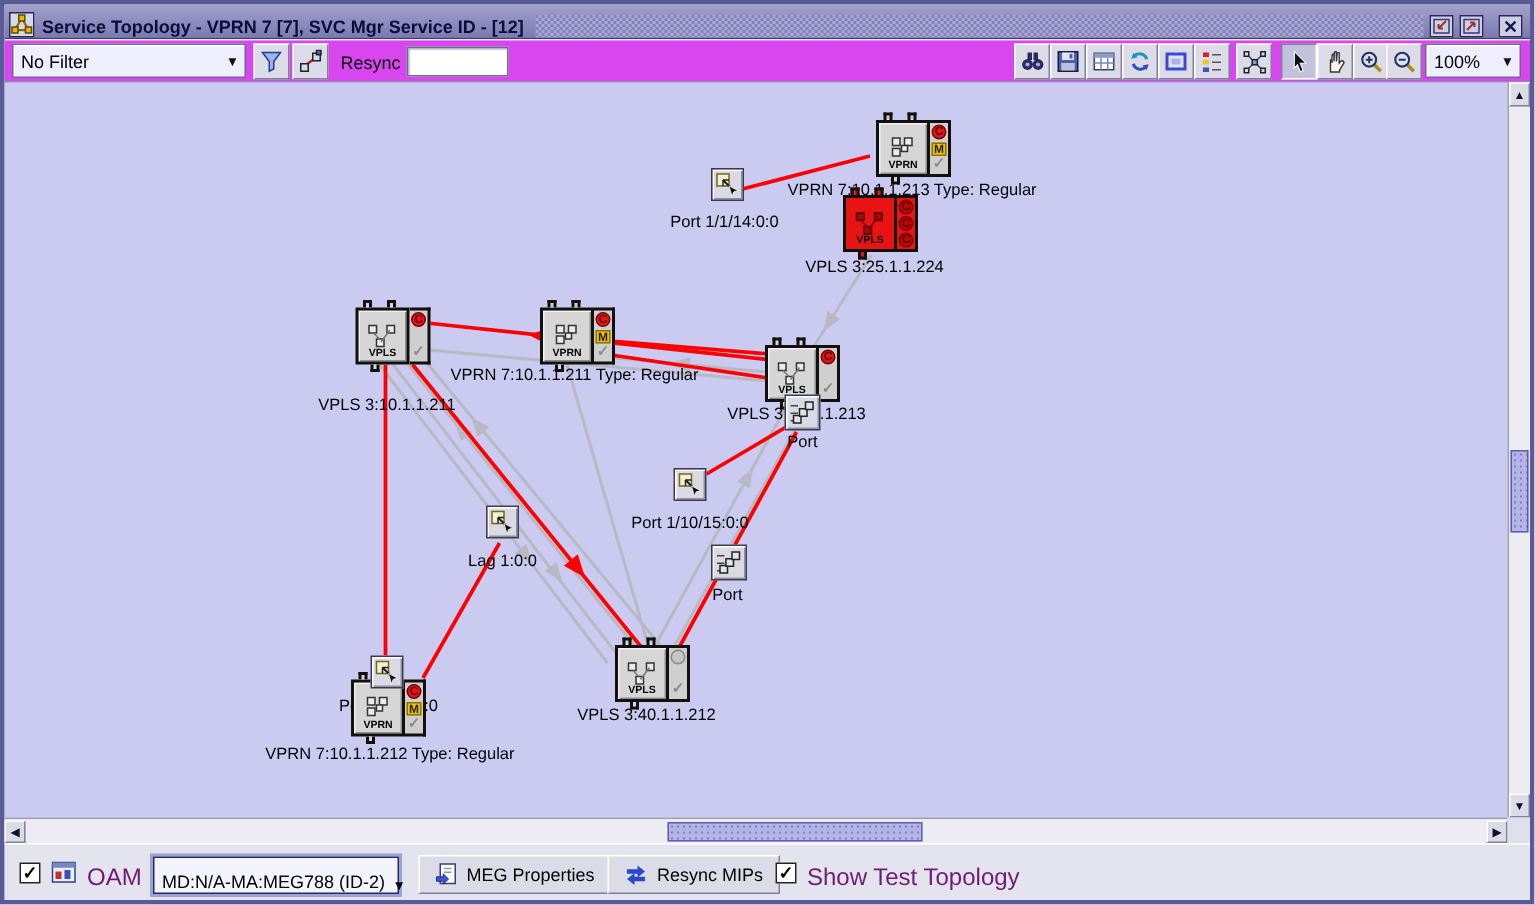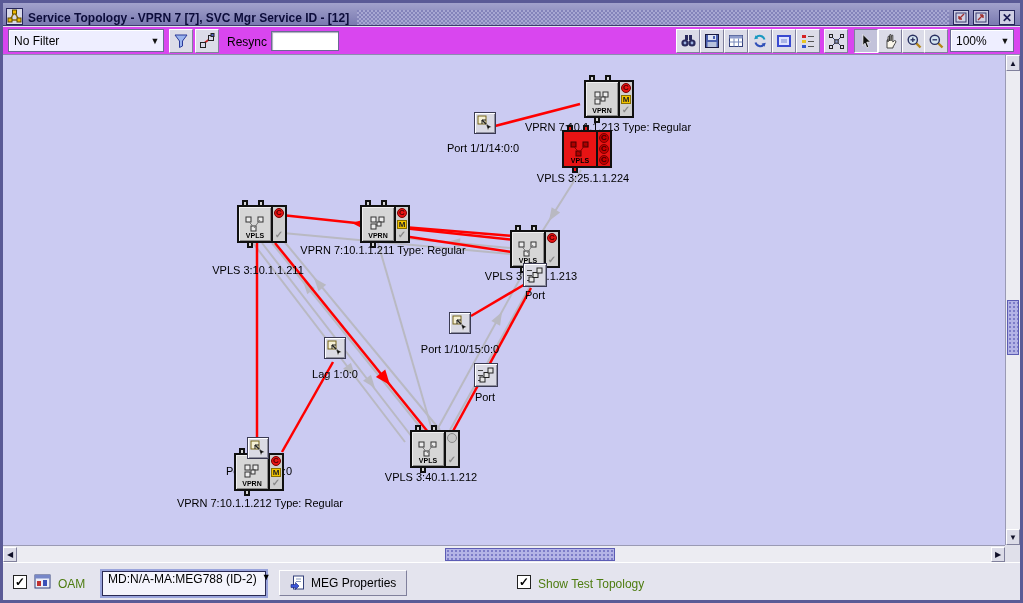--- a/index.html
+++ b/index.html
@@ -62,25 +62,25 @@
   .hscroll{position:absolute;left:0;top:542px;width:1002px;height:17px;background:#ececf2;border-top:1px solid #9a9ab4;}
   .sbtn{position:absolute;background:#dcdce8;border:1px solid;border-color:#fff #80809c #80809c #fff;
     display:flex;align-items:center;justify-content:center;font-size:8px;color:#101028;}
   .sthumb{position:absolute;background-color:#b4b4e6;border:1px solid #5c5cb4;
     background-image:radial-gradient(circle,#7d7dc8 27%,transparent 30%);background-size:4px 4px;}
   .corner{position:absolute;left:1002px;top:542px;width:15px;height:17px;background:#e0e0ea;}
   
   .bottombar{position:absolute;left:0;top:559px;width:1017px;height:38px;background:#e4e4ee;border-top:1px solid #fff;}
   .cb{position:absolute;width:14px;height:14px;background:#fff;border:1px solid #222;font-size:12px;
     font-weight:bold;line-height:12px;text-align:center;color:#000;}
-  .blabel{position:absolute;font-size:12px;color:#4d7c0f;white-space:nowrap;}
+  .blabel{position:absolute;font-size:16px;color:#701a75;white-space:nowrap;}
   .bbtn{position:absolute;height:26px;background:#dcdce8;border:1px solid;border-color:#fff #80809c #80809c #fff;
     display:flex;align-items:center;justify-content:center;font-size:12px;color:#000;padding:0 10px;gap:6px;}
   .megcombo{position:absolute;height:25px;background:#f4f4fc;border:1px solid #2a2a55;
-    box-shadow:0 0 0 2px #9aa4dc;display:flex;align-items:flex-start;font-size:12px;}
+    box-shadow:0 0 0 2px #9aa4dc;display:flex;align-items:flex-end;font-size:12px;}
   .megcombo .cval{flex:1;padding:0 5px;white-space:nowrap;}
   .megcombo .carr{width:18px;text-align:center;font-size:9px;}
 </style>
 </head>
 <body>
 
 <div class="app">
 
   <div class="titlebar">
     <svg class="title-icon" viewBox="0 0 17 17">
@@ -525,17 +525,24 @@
     </div>
     <div class="bbtn" style="left:276px;top:7px;">
       <svg width="15" height="16" viewBox="0 0 15 16">
         <rect x="3.5" y="1" width="10" height="13" fill="#fff" stroke="#33407a"></rect>
         <line x1="6" y1="4" x2="11" y2="4" stroke="#8899bb"></line>
           <line x1="6" y1="6.5" x2="11" y2="6.5" stroke="#8899bb"></line>
         <polygon points="1,9.5 5.5,9.5 5.5,7.5 9,11 5.5,14.5 5.5,12.5 1,12.5" fill="#3a55d8" stroke="#16247a" stroke-width="0.6"></polygon>
       </svg>
       <span>MEG Properties</span>
     </div>
+    <div class="bbtn" style="left:402px;top:7px;">
+      <svg width="16" height="15" viewBox="0 0 16 15">
+        <polygon points="2,3.5 9,3.5 9,1 14,5 9,9 9,6.5 2,6.5" fill="#2a48c8"></polygon>
+        <polygon points="14,8.5 7,8.5 7,6 2,10 7,14 7,11.5 14,11.5" fill="#2a48c8"></polygon>
+      </svg>
+      <span>Resync MIPs</span>
+    </div>
     <span class="cb" style="left:514px;top:12px;">✓</span>
     <span class="blabel" style="left:535px;top:14px;">Show Test Topology</span>
   </div>
 
 </div>
 
 </body></html>

